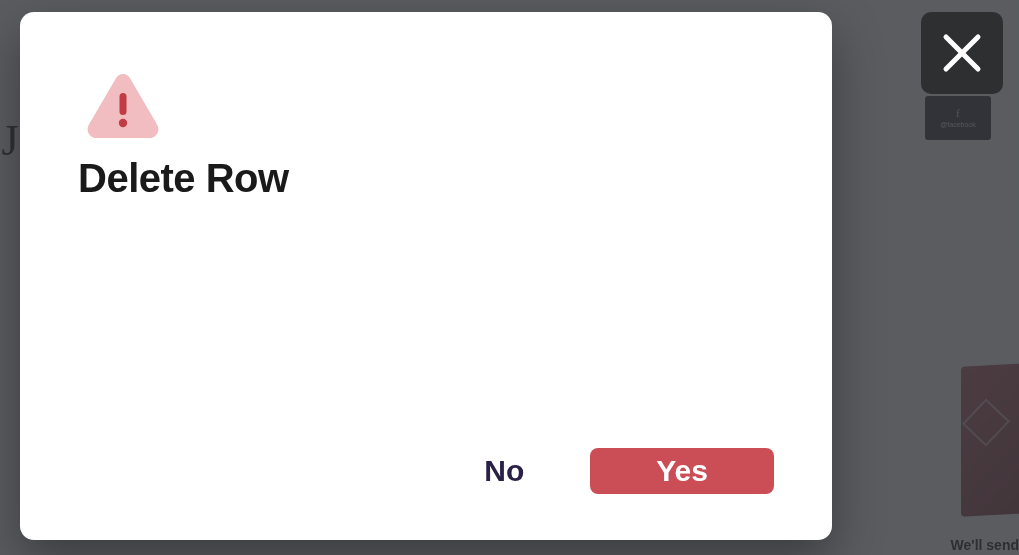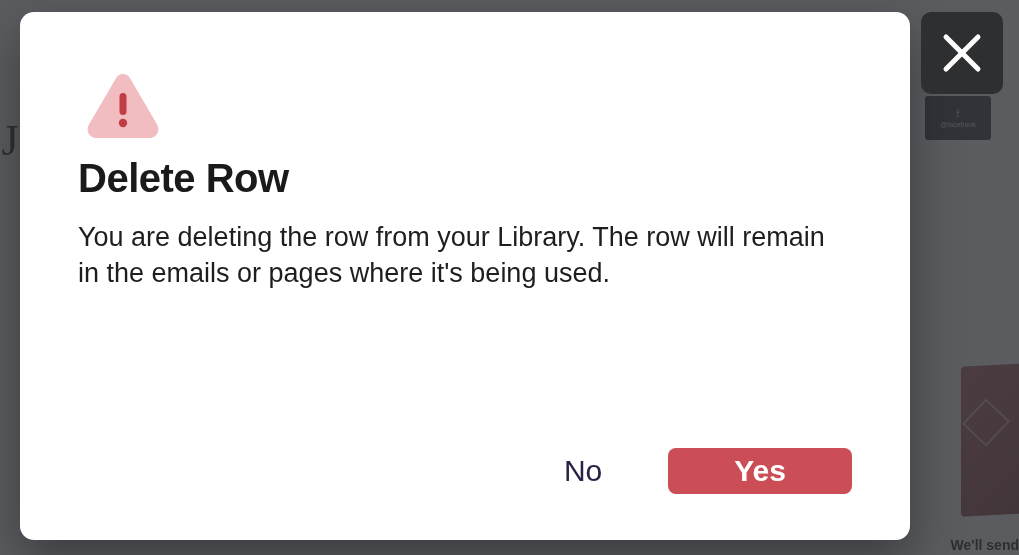--- a/index.html
+++ b/index.html
@@ -96,21 +96,21 @@
       position: absolute;
       inset: 0;
       background: rgba(45, 48, 52, 0.78);
     }
 
     
     .modal {
       position: absolute;
       left: 20px;
       top: 12px;
-      width: 890px;
+      width: 812px;
       height: 528px;
       background: #ffffff;
       border-radius: 14px;
       box-shadow: 0 20px 50px rgba(0,0,0,0.35);
       padding: 60px 58px 38px 58px;
       display: flex;
       flex-direction: column;
     }
     .modal .icon-wrap {
       width: 74px;
@@ -143,21 +143,21 @@
       margin-top: auto;
       display: flex;
       justify-content: flex-end;
       align-items: center;
       gap: 46px;
     }
     .btn-no {
       background: transparent;
       border: none;
       font-size: 30px;
-      font-weight: 400;
+      font-weight: 700;
       color: #2b2046;
       cursor: pointer;
       padding: 14px 20px;
     }
     .btn-yes {
       background: #cb4e56;
       border: none;
       color: #ffffff;
       font-size: 30px;
       font-weight: 600;
@@ -201,21 +201,20 @@
 
 <div class="modal">
   <div class="icon-wrap">
     <svg viewBox="0 0 74 66" width="74" height="66">
       <path d="M37 2 C40 2 42.6 3.6 44.2 6.4 L71.2 52.8 C74.6 58.6 70.4 66 63.6 66 L10.4 66 C3.6 66 -0.6 58.6 2.8 52.8 L29.8 6.4 C31.4 3.6 34 2 37 2 Z" fill="#f2bdc0"></path>
       <rect x="33.5" y="21" width="7" height="22" rx="3.5" fill="#c13d45"></rect>
       <circle cx="37" cy="51" r="4.2" fill="#c13d45"></circle>
     </svg>
   </div>
   <div class="title">Delete Row</div>
-  <div class="body-text">You are deleting the row from your Library. The row will remain in the emails or pages where it's being used.</div>
   <div class="actions">
     <button class="btn-no">No</button>
     <button class="btn-yes">Yes</button>
   </div>
 </div>
 
 <button class="close-btn">
   <svg viewBox="0 0 44 44">
     <line x1="6" y1="6" x2="38" y2="38" stroke="#ffffff" stroke-width="5" stroke-linecap="round"></line>
     <line x1="38" y1="6" x2="6" y2="38" stroke="#ffffff" stroke-width="5" stroke-linecap="round"></line>

